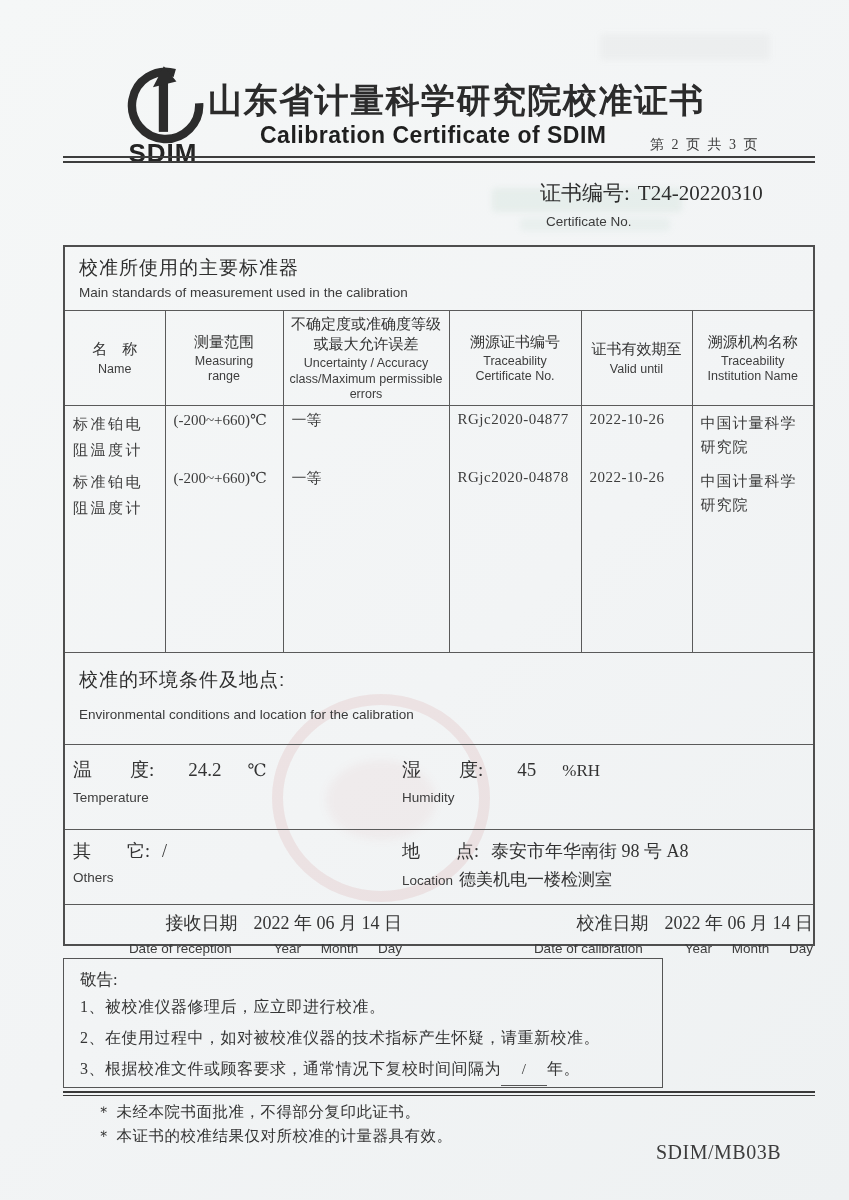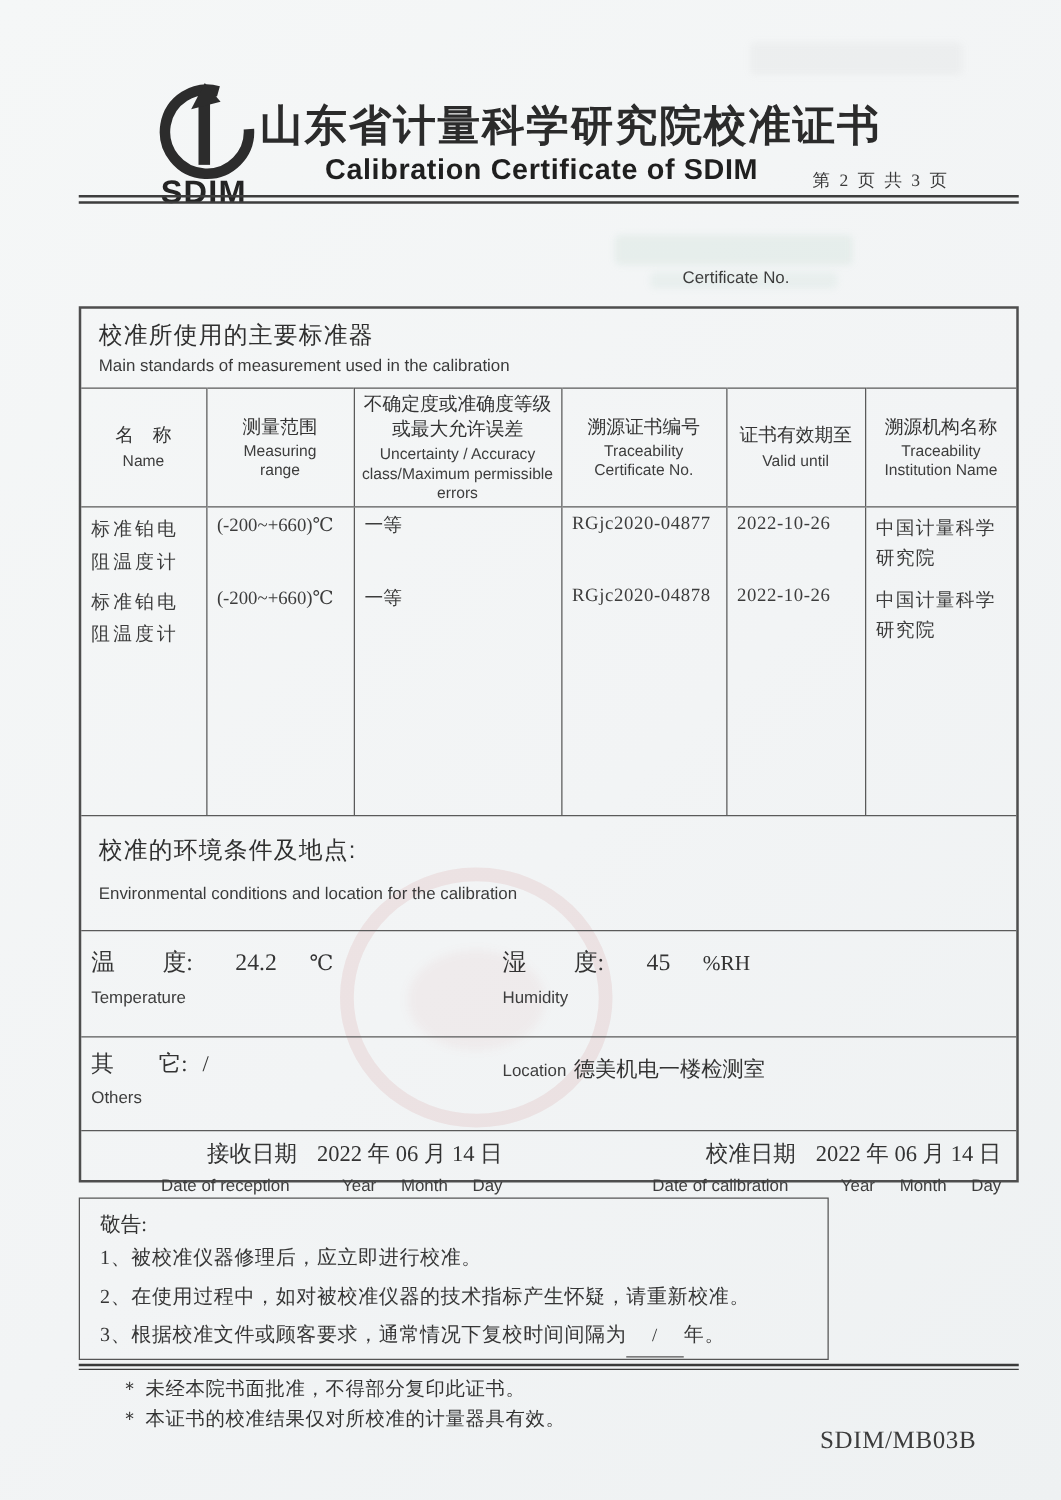--- a/index.html
+++ b/index.html
@@ -61,21 +61,21 @@
   td.c-acc { font-size:15px; }
   td.c-cert { color:#6b6b6b; font-size:14.5px; letter-spacing:0.5px; }
   td.c-valid { color:#4a4a4a; font-size:15px; letter-spacing:0.5px;margin-left:36px; }
   td.c-inst { letter-spacing:1px; line-height:1.6; }
 
   .env-head { height:92px; padding:14px 14px 0; border-top:1px solid #5a5a5a; }
   .env-head .sec-head-en { margin-top:14px; }
 
   .flex-row { display:flex; border-top:1px solid #5a5a5a; }
   .flex-row .half-l { flex:0 0 337px; padding:12px 0 0 8px; }
-  .flex-row .half-r { flex:1; padding:12px 12px 0 0; }
+  .flex-row .half-r { flex:1; padding:12px 0 0 0; }
   .row-env { height:85px;justify-content:flex-end; }
   .row-loc { height:75px; }
   .row-date { height:51px; }
   .row-loc .half-l, .row-loc .half-r { padding-top:9px; }
   .row-date .half-l, .row-date .half-r { padding-top:6px;text-align:right; }
 
   .env-line { font-size:19px; color:#333; }
   .env-value { margin-left:34px; }
   .env-unit { margin-left:26px; font-size:17px; }
   .sub-en { font-size:13.5px; color:#3d3d3d; margin-top:7px; }
@@ -115,20 +115,23 @@
       <path d="M64 8 A40 40 0 1 0 93 44" fill="none" stroke="#2c2c2c" stroke-width="10"></path>
       <rect x="45" y="18" width="11" height="60" fill="#2c2c2c"></rect>
       <polygon points="51,0 66,18 38,25" fill="#2c2c2c"></polygon>
     </svg>
     <div class="logo-text">SDIM</div>
   </div>
   <div class="title-cn">山东省计量科学研究院校准证书</div>
   <div class="title-en en">Calibration Certificate of SDIM</div>
   <div class="page-info">第 2 页 共 3 页</div>
   <div class="rule-double rule-header"></div>
+  <div class="cert-no">
+    <span>证书编号:</span><span class="cert-no-val">T24-20220310</span>
+  </div>
   <div class="cert-no-en en">Certificate No.</div>
 
   <div class="main-box">
 
     <div class="sec-head">
       <div class="sec-head-cn">校准所使用的主要标准器</div>
       <div class="sec-head-en en">Main standards of measurement used in the calibration</div>
     </div>
 
     <table class="std">
@@ -209,20 +212,23 @@
     </div>
 
     <div class="flex-row row-loc">
       <div class="half-l">
         <div class="loc-line1">
           <span>其　　它:</span><span class="loc-val">/</span>
         </div>
         <div class="sub-en en">Others</div>
       </div>
       <div class="half-r">
+        <div class="loc-line1">
+          <span>地　　点:</span><span class="loc-val">泰安市年华南街 98 号 A8</span>
+        </div>
         <div class="loc-line2 en">
           <span>Location</span><span class="loc-val2">德美机电一楼检测室</span>
         </div>
       </div>
     </div>
 
     <div class="flex-row row-date">
       <div class="half-l">
         <div class="date-line">
           <span>接收日期</span><span class="date-val">2022 年 06 月 14 日</span>

